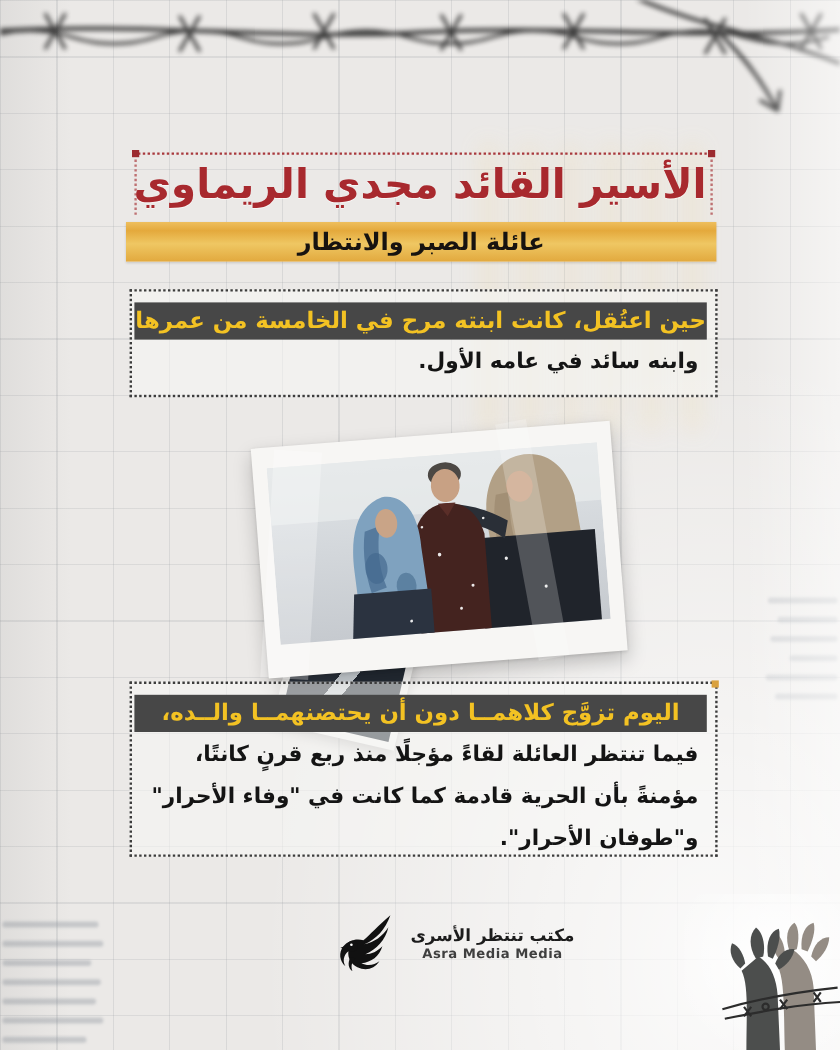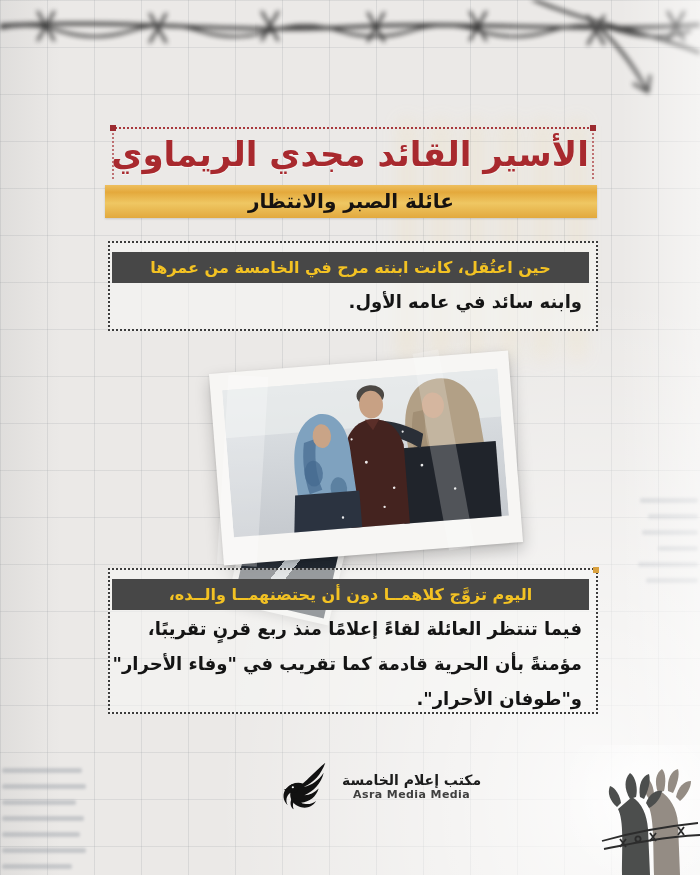--- a/index.html
+++ b/index.html
@@ -46,21 +46,21 @@
   }
   
   .text-block{
     position:absolute;left:108px;width:486px;direction:rtl;
     border:2px dotted #3c3c3c;background:rgba(248,247,245,.55);
   }
   .block1{top:241px;height:86px;}
   .block2{top:568px;height:142px;z-index:4;}
   .hl{
     margin:9px 7px 0 2px;background:#474747;color:#f3c223;
-    font-size:16px;font-weight:700;text-align:center;line-height:31px;height:31px;
+    font-size:19px;font-weight:700;text-align:center;line-height:31px;height:31px;
     white-space:nowrap;overflow:hidden;
   }
   .bl{
     color:#141414;font-size:18px;font-weight:700;line-height:33px;
     padding:2px 14px 0 10px;text-align:right;white-space:nowrap;overflow:hidden;
   }
   .corner-dot{position:absolute;right:-3px;top:-3px;width:6px;height:6px;background:#d9a13f;}
   
   .photo-fragment{
     position:absolute;left:244px;top:452px;width:92px;height:152px;
@@ -180,37 +180,37 @@
           <circle cx="192" cy="60" r="1.2"></circle>
       </g>
     </svg>
     <div class="gloss g1"></div>
     <div class="gloss g2"></div>
   </figure>
 
   <div class="text-block block2">
     <div class="corner-dot"></div>
     <div class="hl">اليوم تزوَّج كلاهمــا دون أن يحتضنهمــا والــده،</div>
-    <div class="bl">فيما تنتظر العائلة لقاءً إعلامًا منذ ربع قرنٍ تقريبًا،</div>
-    <div class="bl">مؤمنةً بأن الحرية قادمة كما تقريب في "وفاء الأحرار"</div>
+    <div class="bl">فيما تنتظر العائلة لقاءً مؤجلًا منذ ربع قرنٍ كانتًا،</div>
+    <div class="bl">مؤمنةً بأن الحرية قادمة كما كانت في "وفاء الأحرار"</div>
     <div class="bl">و"طوفان الأحرار".</div>
   </div>
 
   <div class="footer-logo">
     <svg class="bird-svg" viewBox="0 0 60 60" aria-hidden="true">
       <g fill="#111111">
         <path d="M52,2 C47,16 38,26 26,31 C36,29 44,23 50,14 C47,27 38,36 27,41 C33,41 39,38 44,33 C41,43 33,49 23,50 C29,53 36,52 41,48 C36,56 27,58 19,54 C13,51 9,45 10,38 C5,42 4,48 7,53 C1,48 0,39 5,33 C10,27 18,25 25,27 C31,22 40,12 52,2 Z"></path>
         <circle cx="14" cy="33" r="5.5"></circle>
         <path d="M9,32 L2,34.5 L9,37 Z"></path>
         <path d="M12,44 C9,50 10,55 14,58 C12,52 14,48 17,45 Z"></path>
       </g>
       <circle cx="13" cy="31.5" r="1.3" fill="#ffffff"></circle>
     </svg>
     <div class="org-names">
-      <div class="org-ar">مكتب إعلام الخامسة</div>
+      <div class="org-ar">مكتب تنتظر الأسرى</div>
       <div class="org-en">Asra Media Media</div>
     </div>
   </div>
 
   <svg class="hands-svg" viewBox="0 0 150 130" aria-hidden="true">
     <radialGradient id="hbg" cx="60%" cy="40%" r="70%">
       <stop offset="0" stop-color="#ffffff"></stop>
         <stop offset="1" stop-color="#ffffff" stop-opacity="0"></stop>
     </radialGradient>
     <rect x="20" y="0" width="130" height="130" fill="url(#hbg)"></rect>

